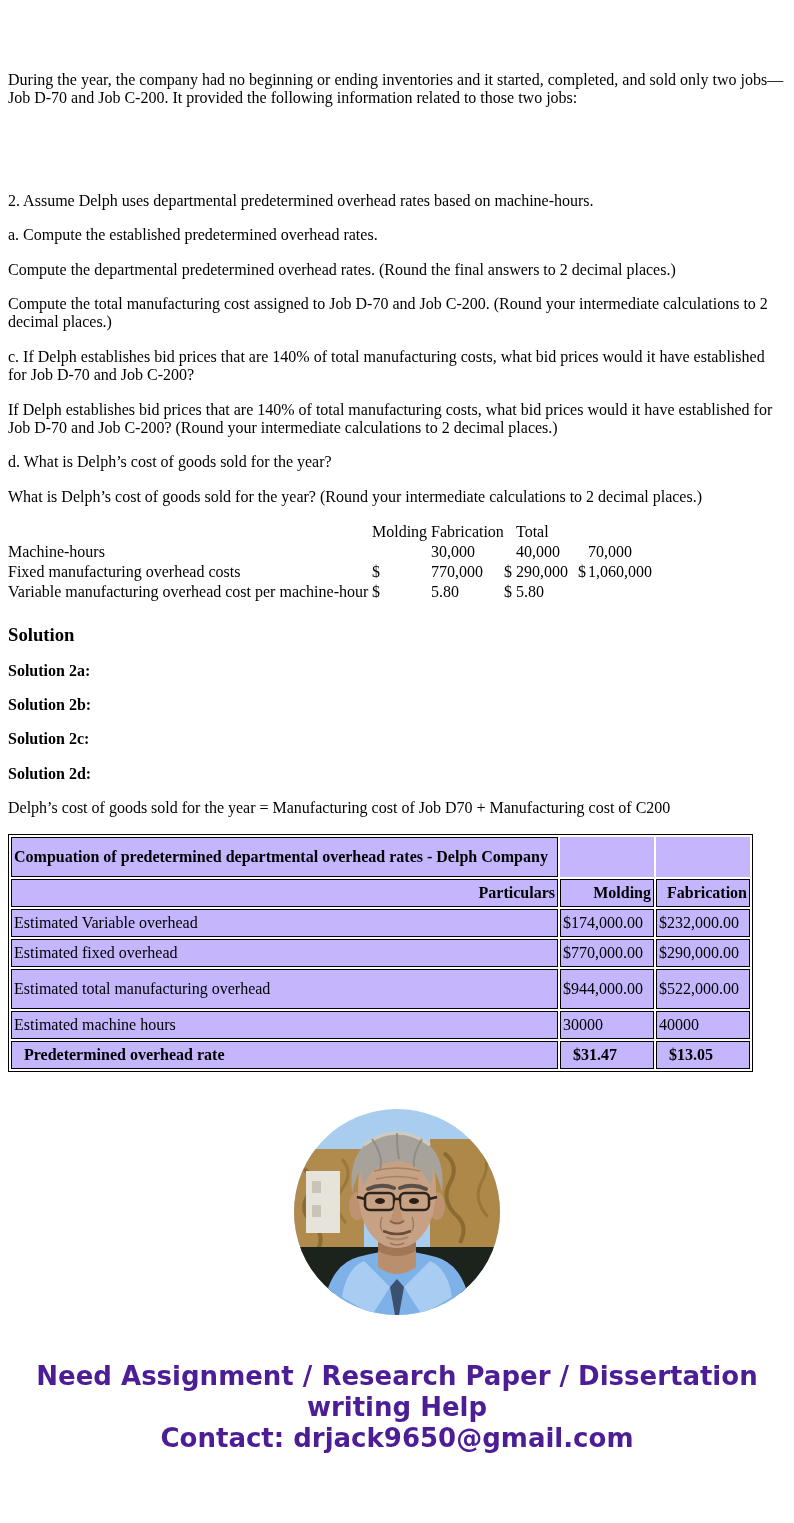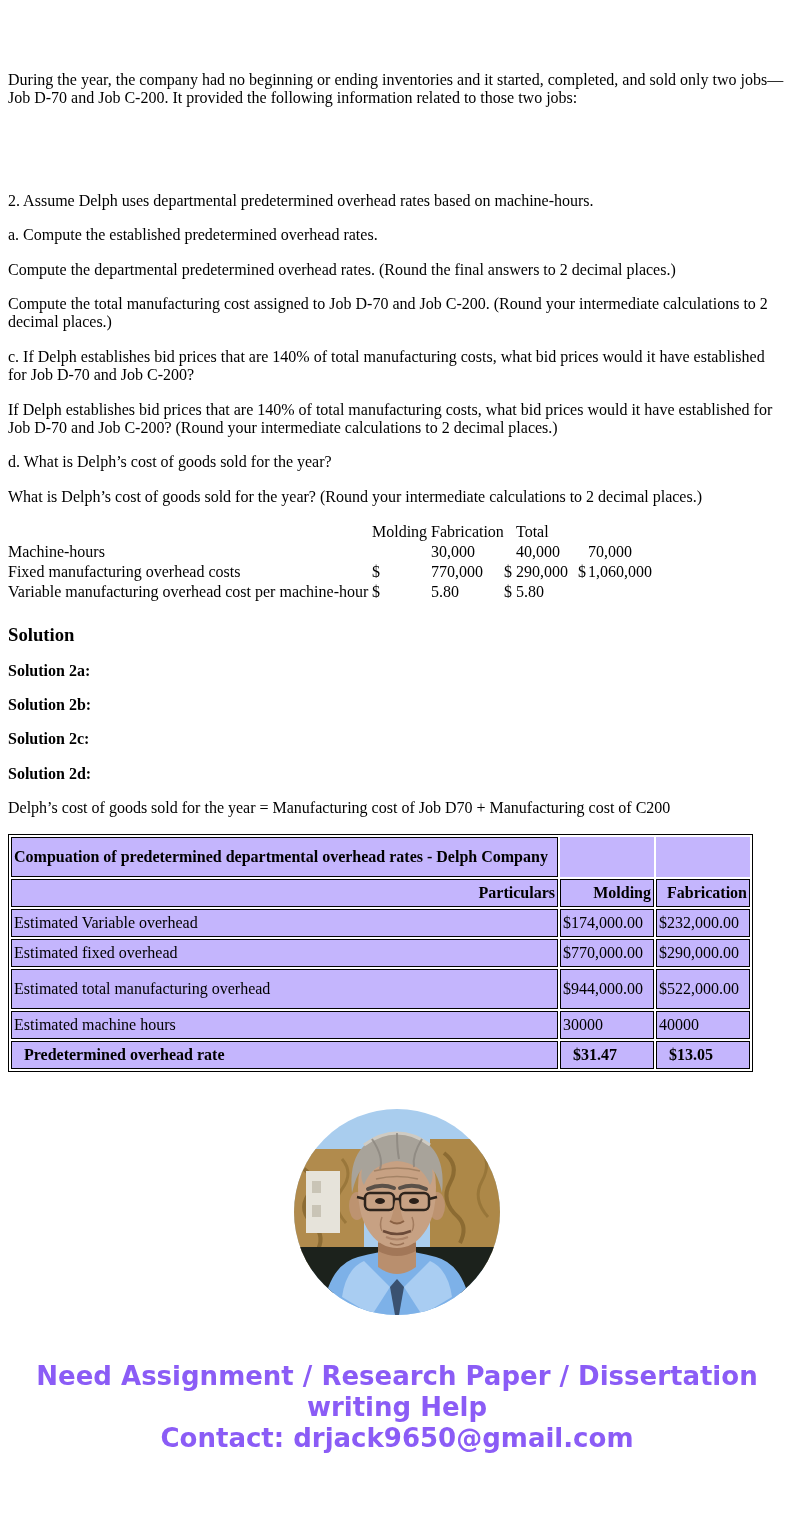--- a/index.html
+++ b/index.html
@@ -54,21 +54,21 @@
   tr.tall-row td { height: 38px; }
   tr.bold-row td { font-weight: bold; height: 21px; padding-left: 12px; }
 
   
   .photo-wrap { width: 206px; height: 206px; margin: 37px auto 0 auto; }
 
   
   .footer {
     margin-top: 46px; text-align: center;
     font-family: "DejaVu Sans", sans-serif;
-    font-weight: bold; font-size: 26px; line-height: 31px; color: #8b5cf6;
+    font-weight: bold; font-size: 26px; line-height: 31px; color: #4c1d95;
   }
 </style>
 </head>
 <body>
 
 <div class="page">
 
   <p class="doc">During the year, the company had no beginning or ending inventories and it started, completed, and sold only two jobs—Job D-70 and Job C-200. It provided the following information related to those two jobs:</p>
 
   <div class="big-gap"></div>

